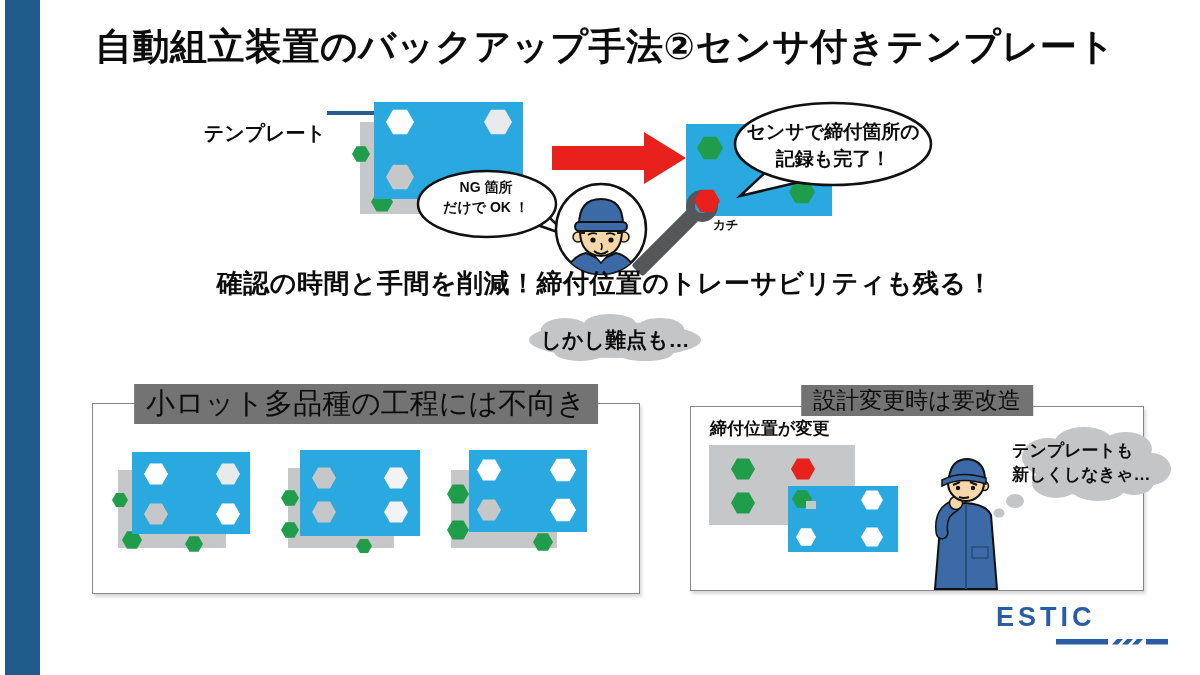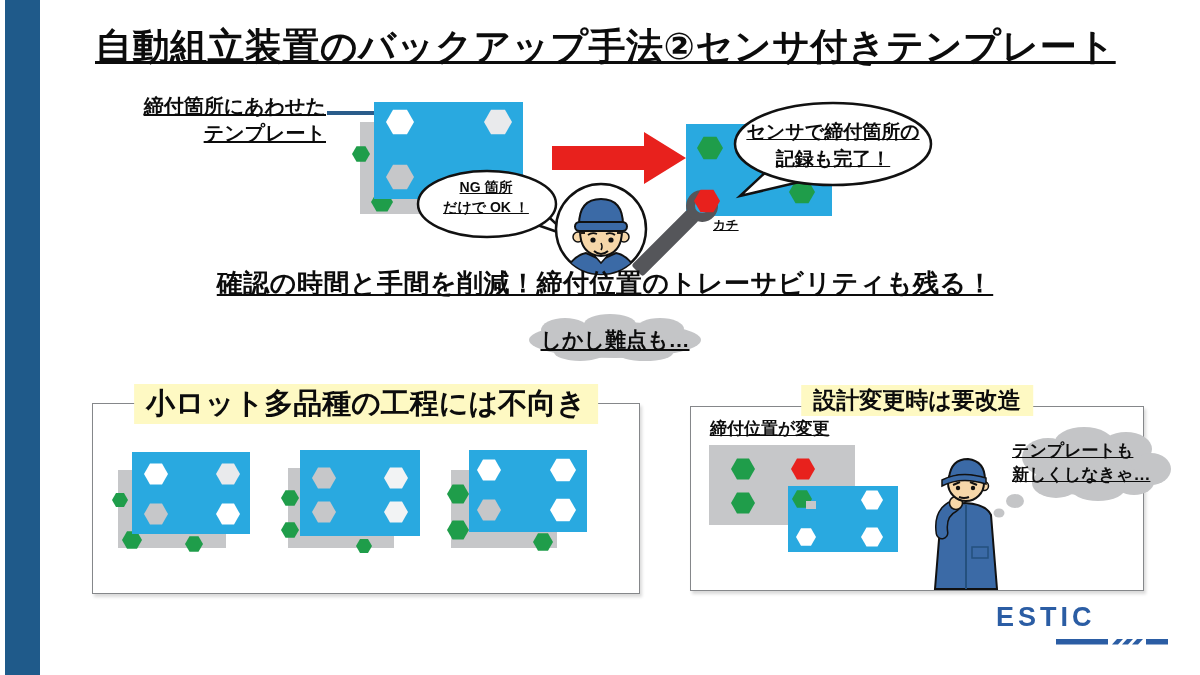--- a/index.html
+++ b/index.html
@@ -13,35 +13,35 @@
     --logo-blue:#2b5da4;
     --uniform-blue:#3b6aa6;
     --skin:#f6d7a9;
   }
   html,body{margin:0;padding:0;background:#fff;}
   #stage{
     position:relative;width:1200px;height:675px;overflow:hidden;background:#fff;
     font-family:"Liberation Sans","DejaVu Sans",sans-serif;color:#111;
   }
   .abs{position:absolute;}
-  .t{position:absolute;font-weight:bold;color:#0c0c0c;text-decoration:underline;}
+  .t{position:absolute;font-weight:bold;color:#0c0c0c;}
   #accent-bar{left:5px;top:0;width:35px;height:675px;background:var(--accent-bar);}
   #page-title{left:95px;top:22px;font-size:37px;letter-spacing:.5px;white-space:nowrap;}
   #template-label{left:118px;top:93px;width:208px;text-align:right;font-size:20px;line-height:1.35;}
   #leader-line{left:327px;top:111px;width:62px;height:4px;background:#2a5c8a;}
   #click-sfx{left:713px;top:217px;font-size:12.5px;}
   #ng-bubble-text{left:419px;top:177px;width:134px;text-align:center;font-size:14px;line-height:1.45;}
   #sensor-bubble-text{left:737px;top:119px;width:192px;text-align:center;font-size:19px;line-height:1.4;}
   #benefit-text{left:85px;top:266px;width:1040px;text-align:center;font-size:26px;letter-spacing:.5px;white-space:nowrap;}
   #transition-text{left:528px;top:326px;width:174px;text-align:center;font-size:21px;}
   .panel{position:absolute;border:1.5px solid #85878a;background:#fff;box-shadow:2px 3px 3px rgba(0,0,0,.15);}
   #panel-left{left:92px;top:403px;width:546px;height:189px;}
   #panel-right{left:690px;top:406px;width:452px;height:183px;overflow:visible;}
   .panel-title{position:absolute;top:-20px;left:50%;transform:translateX(-50%);
-    background:#fef9c3;padding:0 12px;font-weight:bold;white-space:nowrap;color:#0c0c0c;}
+    background:#737373;padding:0 12px;font-weight:normal;white-space:nowrap;color:#0c0c0c;}
   #panel-left .panel-title{font-size:29px;}
   #panel-right .panel-title{font-size:23px;top:-22px;}
   #change-label{left:710px;top:417px;font-size:17px;}
   #unusable-label{left:745px;top:552px;font-size:17.5px;}
   #thought-text{left:1012px;top:439px;width:152px;text-align:left;font-size:17px;line-height:1.4;}
   #logo-text{left:996px;top:602px;font-size:27px;font-weight:bold;letter-spacing:4px;color:var(--logo-blue);}
   svg{position:absolute;overflow:visible;}
 </style>
 </head>
 <body>
@@ -52,21 +52,21 @@
     <defs>
       <polygon id="hx" points="-1,0 -0.5,-0.87 0.5,-0.87 1,0 0.5,0.87 -0.5,0.87"></polygon>
     </defs>
   </svg>
 
   <div id="accent-bar" class="abs"></div>
 
   <h1 id="page-title" class="t" style="margin:0">自動組立装置のバックアップ手法②センサ付きテンプレート</h1>
 
   <div id="template-label" class="t">
-    <span>締付箇所にあわせた</span><br>
+    <br>
     <span>テンプレート</span>
   </div>
   <div id="leader-line" class="abs"></div>
 
   <svg style="left:355px;top:96px" width="168" height="122">
     <rect x="5" y="26" width="150" height="92" fill="var(--board-gray)"></rect>
     <use href="#hx" transform="translate(6,58) scale(9)" fill="var(--bolt-green)"></use>
     <use href="#hx" transform="translate(27,106) scale(11)" fill="var(--bolt-green)"></use>
     <rect x="19" y="6" width="149" height="97" fill="var(--template-blue)"></rect>
     <use href="#hx" transform="translate(45,26) scale(14)" fill="#ffffff"></use>

